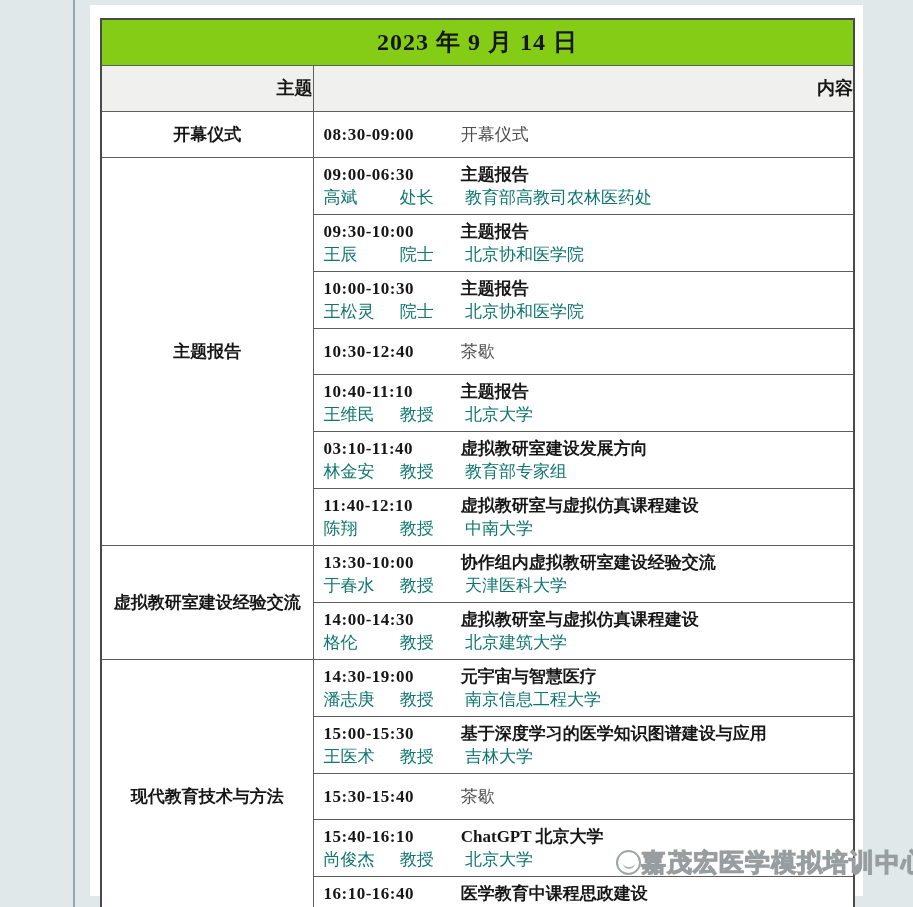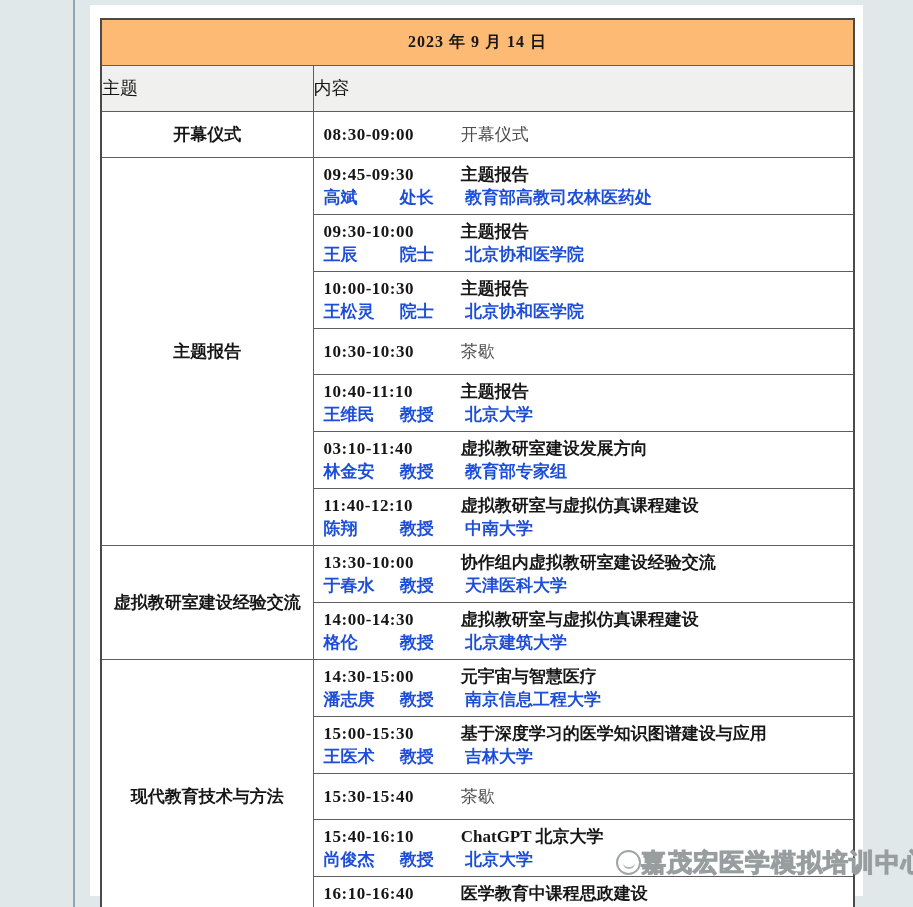--- a/index.html
+++ b/index.html
@@ -24,42 +24,42 @@
     border-collapse:collapse;
     table-layout:fixed;
     border:2px solid #4a4a4a;
     font-size:17px;
     color:#161616;
   }
   col.c1 { width:212px; }
   col.c2 { width:541px; }
   td { border:1px solid #5e5e5e; }
   td.title-cell {
-    height:46px; background:#fdba74; text-align:center;
-    font-weight:bold; font-size:16px; letter-spacing:1px;
+    height:46px; background:#84cc16; text-align:center;
+    font-weight:bold; font-size:24px; letter-spacing:1px;
   }
   td.hdr {
-    height:46px; background:#f0f0ee; text-align:left;
-    font-weight:normal; font-size:18px;
+    height:46px; background:#f0f0ee; text-align:right;
+    font-weight:bold; font-size:18px;
   }
   td.theme {
     text-align:center; vertical-align:middle;
     font-weight:bold; font-size:17px;
     background:#ffffff;
   }
   td.content {
     vertical-align:middle;
     padding:5px 6px 5px 10px;
     background:#ffffff;
     margin-left:32px;
   }
   tr.h2 { height:52px; }
   tr.h1 { height:46px; }
   .line1 { line-height:23px; white-space:nowrap; }
-  .line2 { line-height:23px; color:#1d4ed8; white-space:nowrap;font-weight:bold; }
+  .line2 { line-height:23px; color:#0f766e; white-space:nowrap; }
   .time  { display:inline-block; width:133px; font-weight:bold; letter-spacing:0.5px; }
   .ttl   { font-weight:bold; }
   .ttl.plain { font-weight:normal; color:#4e4e4e; }
   .spk   { display:inline-block; width:72px; }
   .post  { display:inline-block; width:61px; }
   .org   { }
   .watermark {
     position:absolute; left:616px; top:846px;
     display:flex; align-items:center;
     z-index:5; pointer-events:none;
@@ -113,21 +113,21 @@
           <span class="time">08:30-09:00</span>
           <span class="ttl plain">开幕仪式</span>
         </div>
       </td>
     </tr>
 
     <tr class="h2">
       <td class="theme" rowspan="7">主题报告</td>
       <td class="content">
         <div class="line1">
-          <span class="time">09:45-09:30</span>
+          <span class="time">09:00-06:30</span>
           <span class="ttl">主题报告</span>
         </div>
         <div class="line2">
           <span class="spk">高斌</span>
           <span class="post">处长</span>
           <span class="org">教育部高教司农林医药处</span>
         </div>
       </td>
     </tr>
     <tr class="h2">
@@ -152,21 +152,21 @@
         <div class="line2">
           <span class="spk">王松灵</span>
           <span class="post">院士</span>
           <span class="org">北京协和医学院</span>
         </div>
       </td>
     </tr>
     <tr class="h1">
       <td class="content">
         <div class="line1">
-          <span class="time">10:30-10:30</span>
+          <span class="time">10:30-12:40</span>
           <span class="ttl plain">茶歇</span>
         </div>
       </td>
     </tr>
     <tr class="h2">
       <td class="content">
         <div class="line1">
           <span class="time">10:40-11:10</span>
           <span class="ttl">主题报告</span>
         </div>
@@ -229,21 +229,21 @@
           <span class="post">教授</span>
           <span class="org">北京建筑大学</span>
         </div>
       </td>
     </tr>
 
     <tr class="h2">
       <td class="theme" rowspan="5">现代教育技术与方法</td>
       <td class="content">
         <div class="line1">
-          <span class="time">14:30-15:00</span>
+          <span class="time">14:30-19:00</span>
           <span class="ttl">元宇宙与智慧医疗</span>
         </div>
         <div class="line2">
           <span class="spk">潘志庚</span>
           <span class="post">教授</span>
           <span class="org">南京信息工程大学</span>
         </div>
       </td>
     </tr>
     <tr class="h2">

